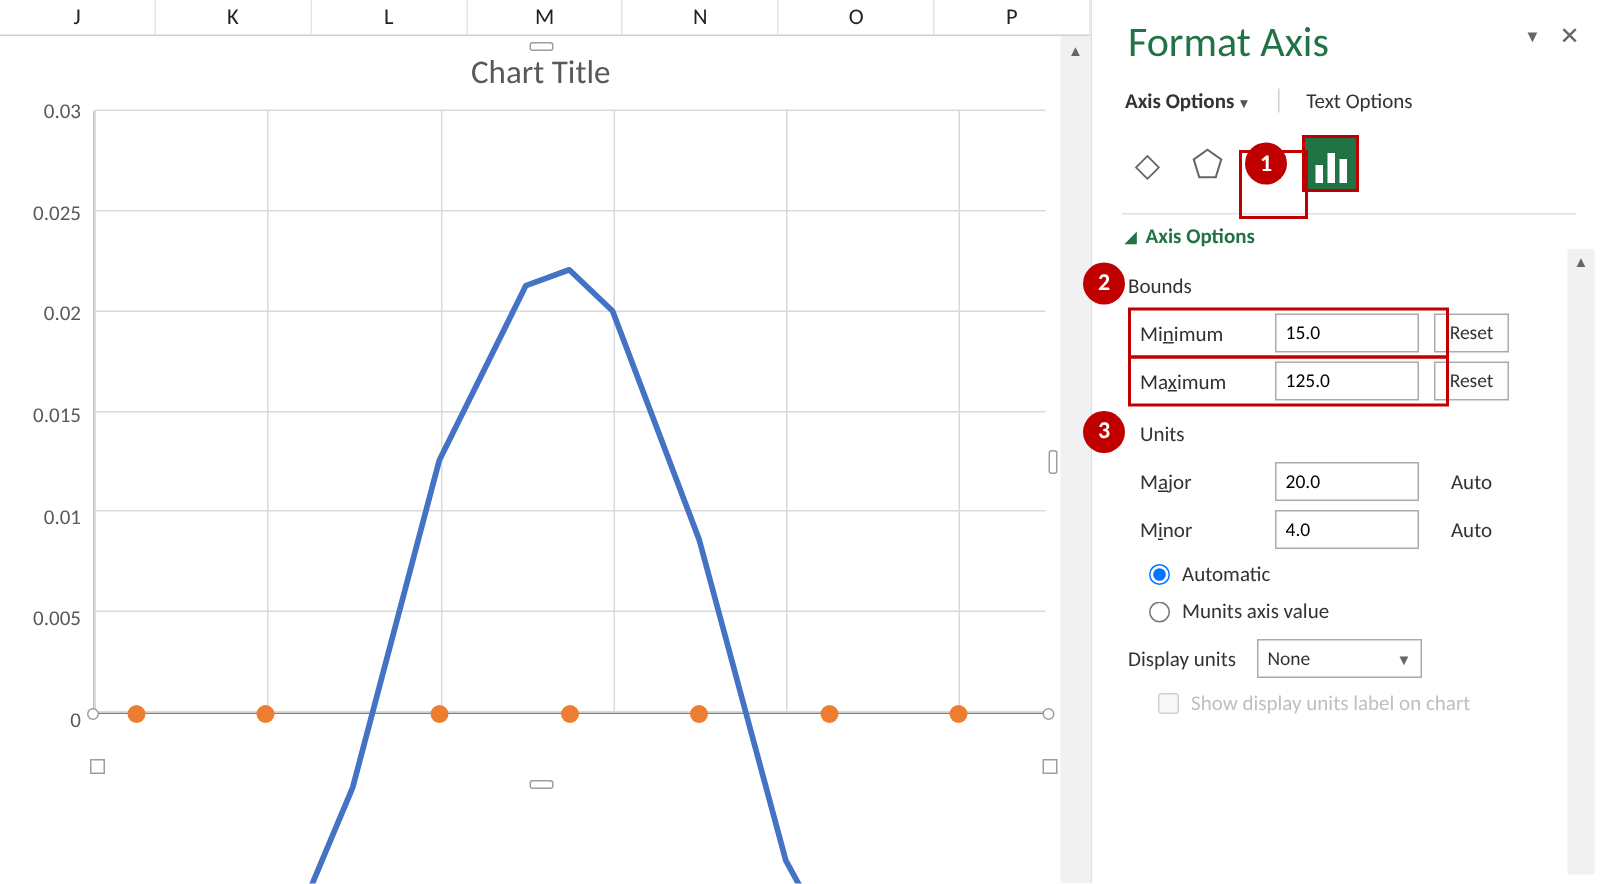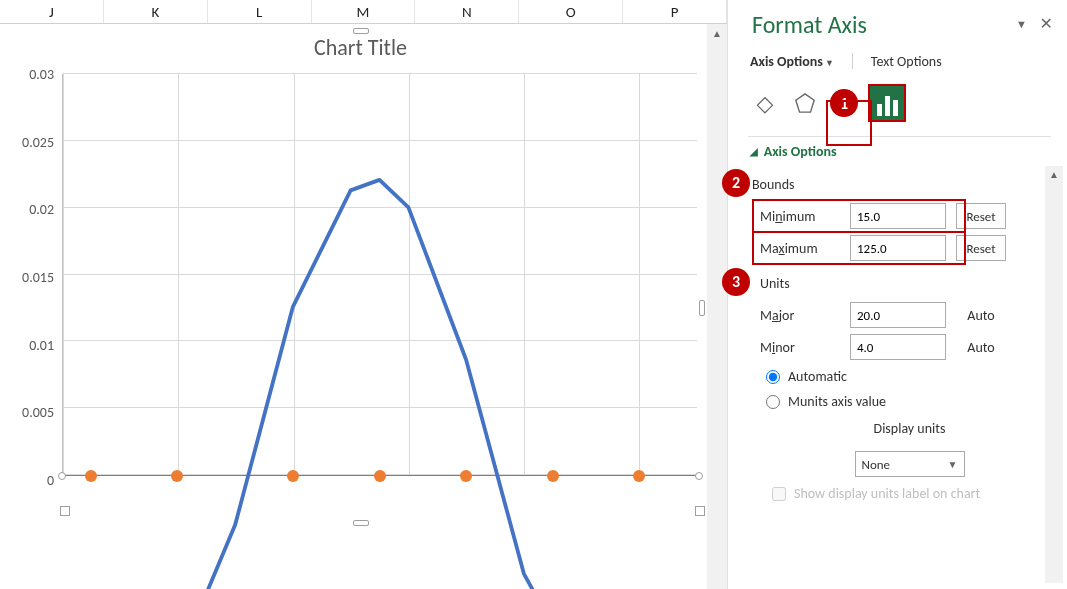--- a/index.html
+++ b/index.html
@@ -20,21 +20,21 @@
   .xlabels span { position: absolute; font-size: 16px; color: #595959; transform: translateX(-50%); }
   .curve { position: absolute; inset: 10px 20px 48px 58px; }
   .dot { position: absolute; width: 12px; height: 12px; background: #ed7d31; border-radius: 50%; transform: translate(-50%, 50%); }
   .sel-handle { position: absolute; width: 8px; height: 8px; background: #fff; border: 1px solid #9e9e9e; border-radius: 50%; }
   .sel-square { position: absolute; width: 10px; height: 10px; background: #fff; border: 1px solid #9e9e9e; }
   .side-handle { position: absolute; width: 6px; height: 16px; background: #fff; border: 1px solid #9e9e9e; border-radius: 2px; }
   .top-handle { position: absolute; width: 16px; height: 6px; background: #fff; border: 1px solid #9e9e9e; border-radius: 2px; }
   .chart-scroll { position: absolute; right: 0; top: 24px; bottom: 0; width: 20px; background: #f1f1f1; }
   .chart-scroll .up, .chart-scroll .down { width: 20px; height: 20px; text-align: center; font-size: 10px; color: #666; line-height: 20px; }
   .pane { width: 340px; border-left: 1px solid #e1e1e1; padding: 10px 0 0 22px; position: relative; }
-  .pane-title { color: #217346; font-size: 24px; font-weight: 400; margin-bottom: 14px; padding-left: 2px; }
+  .pane-title { color: #217346; font-size: 28px; font-weight: 400; margin-bottom: 14px; padding-left: 2px; }
   .pane-close { position: absolute; top: 14px; right: 14px; font-size: 16px; color: #666; cursor: pointer; }
   .pane-drop { position: absolute; top: 18px; right: 40px; color: #666; font-size: 11px; }
   .tabs { display: flex; gap: 18px; margin-bottom: 14px; font-size: 14px; }
   .tabs .t1 { font-weight: 700; color: #333; }
   .tabs .t1::after { content: "  ▼"; font-size: 9px; color: #555; }
   .tabs .t2 { color: #333; }
   .icon-row { display: flex; align-items: center; gap: 10px; margin-bottom: 14px; }
   .ico { width: 30px; height: 30px; display: flex; align-items: center; justify-content: center; }
   .fill-ico { font-size: 22px; color: #666; }
   .pent { width: 22px; height: 22px; }
@@ -48,21 +48,21 @@
   .row { display: flex; align-items: center; margin: 6px 0; gap: 10px; }
   .lab { width: 90px; padding-left: 10px; }
   .lab .u { text-decoration: underline; }
   .inp { width: 96px; height: 26px; border: 1px solid #ababab; font-size: 13px; padding: 0 6px; }
   .btn { width: 50px; height: 26px; border: 1px solid #ababab; background: #fdfdfd; font-size: 13px; color: #333; }
   .auto-txt { font-size: 14px; color: #333; width: 50px; text-align: center; }
   .sect-lbl { margin: 8px 0 4px 2px; font-size: 14px; }
   .radio-row { display: flex; align-items: center; gap: 8px; margin: 8px 0 8px 16px; font-size: 14px; }
   .radio-row input { width: 14px; height: 14px; }
   .disabled-inp { width: 96px; height: 26px; border: 1px solid #e1e1e1; color: #bfbfbf; font-size: 13px; padding: 0 6px; }
-  .du-row { display: flex; align-items: center; gap: 14px; margin: 10px 0 8px 2px; flex-direction: column; }
+  .du-row { display: flex; align-items: center; gap: 14px; margin: 10px 0 8px 2px; }
   .select { width: 110px; height: 26px; border: 1px solid #ababab; font-size: 13px; padding: 0 6px; display: flex; align-items: center; justify-content: space-between; }
   .chk-row { display: flex; align-items: center; gap: 8px; margin-left: 22px; color: #bfbfbf; font-size: 14px; }
   .chk-row input { width: 14px; height: 14px; }
   .pane-scroll { position: absolute; right: 4px; top: 166px; bottom: 6px; width: 18px; background: #f1f1f1; }
   .pane-scroll .arr { height: 18px; text-align: center; font-size: 10px; color: #666; line-height: 18px; }
   .red-box { position: absolute; border: 2px solid #c00000; pointer-events: none; }
 </style>
 </head>
 <body>
 

